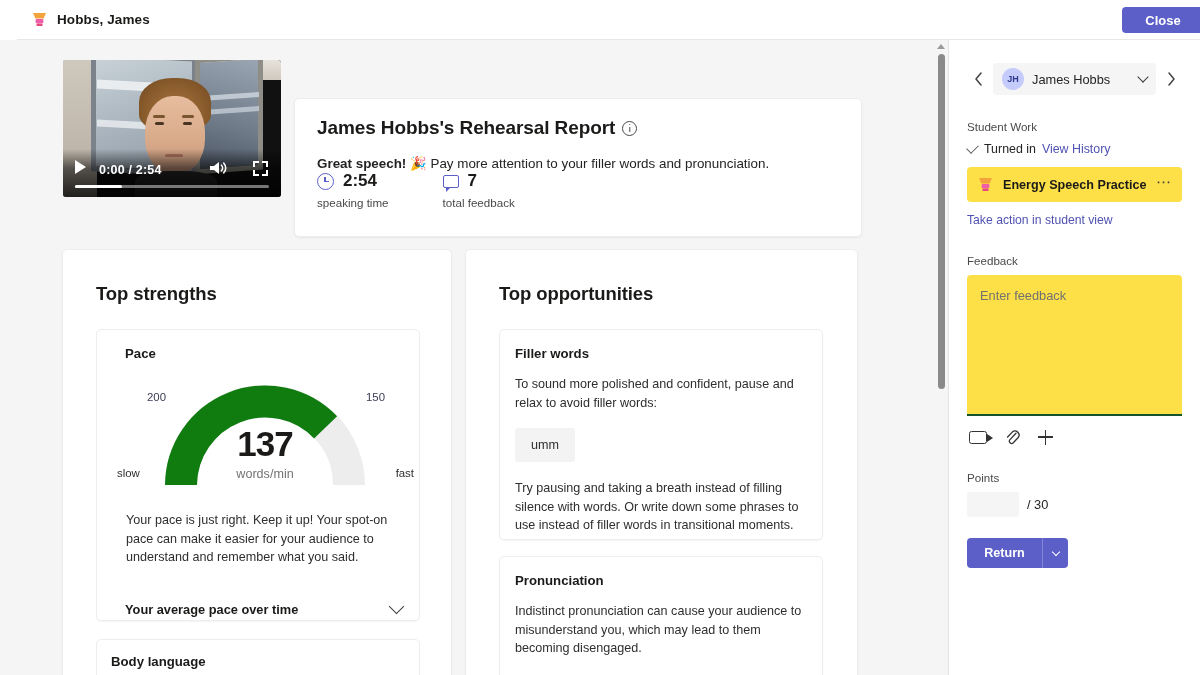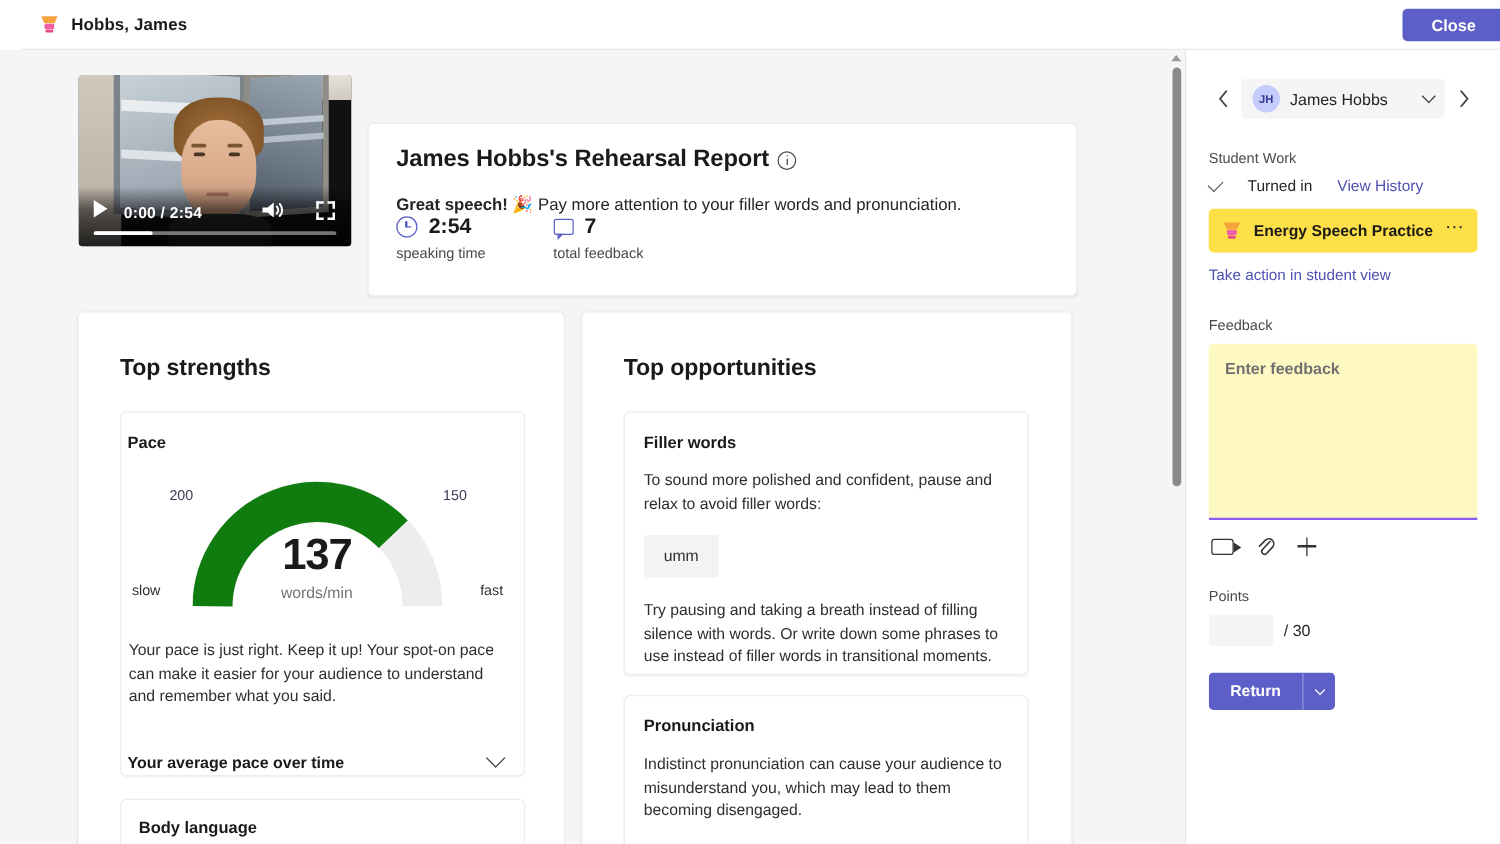--- a/index.html
+++ b/index.html
@@ -148,21 +148,21 @@
   .col { position:absolute; top: 209px; background:#fff; border:1px solid #ededed; border-radius:5px; box-shadow:0 1px 2px rgba(0,0,0,.06); overflow:hidden;}
   .col-left { left: 62px; width: 390px; height: 466px; }
   .col-right { left: 465px; width: 393px; height: 466px; }
   .col-title { font-size: 18.5px; font-weight: 700; color:#1b1a19; margin: 33px 0 0 33px; letter-spacing:-.1px;}
 
   .subcard { border:1px solid #ededed; border-radius:5px; background:#fff; box-shadow:0 1px 1px rgba(0,0,0,.04); }
   .sub-h { font-size: 13.2px; font-weight: 700; color:#1b1a19; }
   .sub-p { font-size: 12.6px; color:#2e2e2e; line-height: 1.47; }
 
   
-  .pace-card { position:absolute; left: 33px; top: 79px; width: 324px; height: 292px; padding: 16px 14px 0 5px; }
+  .pace-card { position:absolute; left: 33px; top: 79px; width: 324px; height: 292px; padding: 16px 14px 0 28px; }
   .gauge-wrap { position:relative; width: 200px; height: 102px; margin: 24px auto 0 auto; }
   .gauge-svg { position:absolute; left:0; top:0; }
   .gauge-num { position:absolute; left:0; right:0; top: 39px; text-align:center; font-size: 35px; font-weight: 700; color:#1b1a19; letter-spacing:-1px;}
   .gauge-unit { position:absolute; left:0; right:0; top: 82px; text-align:center; font-size: 12.6px; color:#737373;}
   .tick { position:absolute; font-size: 11.4px; color:#3c3c57; }
   .tick.t100 { left: -18px; top: 6px; }
   .tick.t150 { right: -20px; top: 6px; }
   .tick.slow { left: -48px; top: 82px; color:#2e2e2e; }
   .tick.fast { right: -49px; top: 82px; color:#2e2e2e; }
   .pace-text { margin-top: 24px; padding: 0 1px; }
@@ -193,36 +193,36 @@
   .nav-arrow { width: 22px; height: 22px; display:flex; align-items:center; justify-content:center; cursor:pointer; color:#424242; font-size:15px; flex:none;}
   .stu-pill {
     flex: 1; height: 32px; background:#f5f5f5; border-radius:4px;
     display:flex; align-items:center; gap: 8px; padding: 0 9px; cursor:pointer;
   }
   .avatar { width:22px; height:22px; border-radius:50%; background:#c5cbfa; color:#2f3a8f; font-size:9px; font-weight:700; display:flex; align-items:center; justify-content:center; flex:none;}
   .stu-name { font-size: 12.8px; color:#242424; flex:1; }
   .chev-sm { width:8px; height:8px; border-right:1.5px solid #3b3b3b; border-bottom:1.5px solid #3b3b3b; transform: rotate(45deg); margin-top:-4px; flex:none;}
 
   .sec-lbl { font-size: 11.6px; color:#4a4a4a; margin: 25px 0 0 18px; }
-  .turned-row { display:flex; align-items:center; gap:20px; margin: 9px 0 0 18px; font-size:12.4px; color:#242424;}
+  .turned-row { display:flex; align-items:center; gap:6px; margin: 9px 0 0 18px; font-size:12.4px; color:#242424;}
   .tick-sm { width:11px; height:7px; border-left:1.6px solid #5a5a5a; border-bottom:1.6px solid #5a5a5a; transform: rotate(-45deg); margin-top:-3px; flex:none;}
   .link { color:#4f52b2; cursor:pointer; }
   .work-item {
     margin: 11px 18px 0 18px; height: 35px; background:#fde047; border-radius:4px;
     display:flex; align-items:center; gap: 9px; padding: 0 10px; cursor:pointer;
   }
   .work-title { font-size: 12.6px; font-weight:700; color:#1b1a19; flex:1; }
   .dots { font-size: 15px; color:#3b3b3b; letter-spacing:1px; line-height:0; padding-bottom:5px; cursor:pointer;}
   .take-action { margin: 11px 0 0 18px; font-size:12.2px; color:#4f52b2; cursor:pointer;}
 
   .fb-lbl { font-size: 11.6px; color:#4a4a4a; margin: 27px 0 0 18px; }
   .fb-box {
     margin: 8px 18px 0 18px; height: 141px;
-    background:#fef9c3; border-bottom: 2px solid #8b5cf6; border-radius: 4px 4px 0 0;
-    padding: 11px 13px; cursor: text; font-weight: bold;
+    background:#fde047; border-bottom: 2px solid #14532d; border-radius: 4px 4px 0 0;
+    padding: 11px 13px; cursor: text;
   }
   .fb-ph { font-size: 12.8px; color:#707070; }
   .fb-tools { display:flex; gap: 18px; margin: 13px 0 0 20px; align-items:center;}
   .cam-icon { width:18px; height:13px; border:1.5px solid #333; border-radius:2.5px; position:relative; cursor:pointer; flex:none;}
   .cam-icon::after{ content:""; position:absolute; right:-7px; top:2px; width:0;height:0;border-top:4px solid transparent;border-bottom:4px solid transparent;border-left:6px solid #333;}
   .clip-icon { width:15px; height:16px; cursor:pointer; flex:none;}
   .plus-icon { width:15px; height:15px; position:relative; cursor:pointer; flex:none;}
   .plus-icon::before { content:""; position:absolute; left:0; top:6.8px; width:15px; height:1.6px; background:#333;}
   .plus-icon::after { content:""; position:absolute; top:0; left:6.8px; width:1.6px; height:15px; background:#333;}
 

